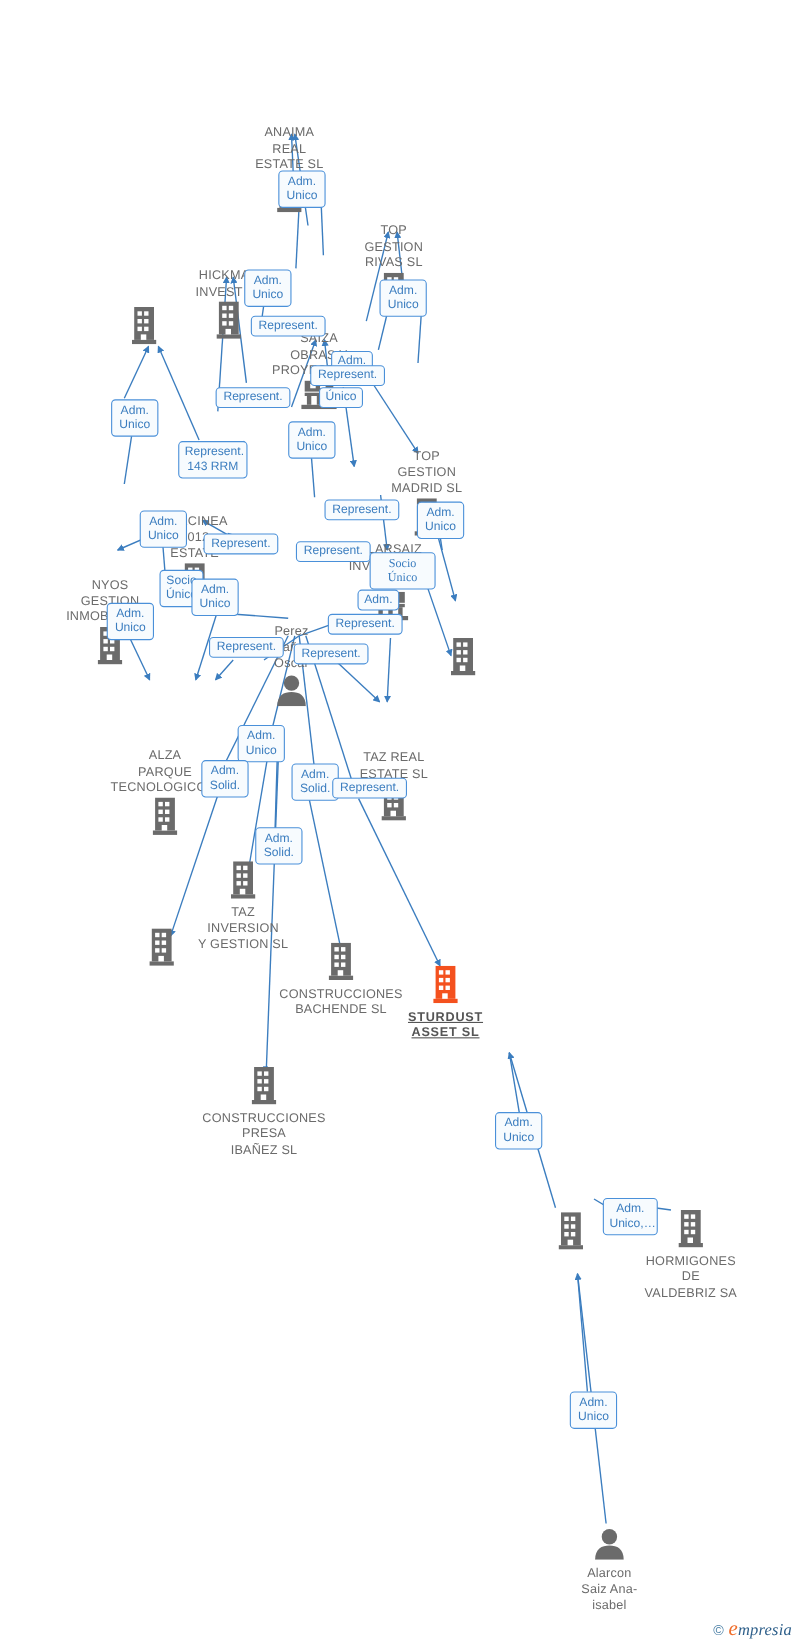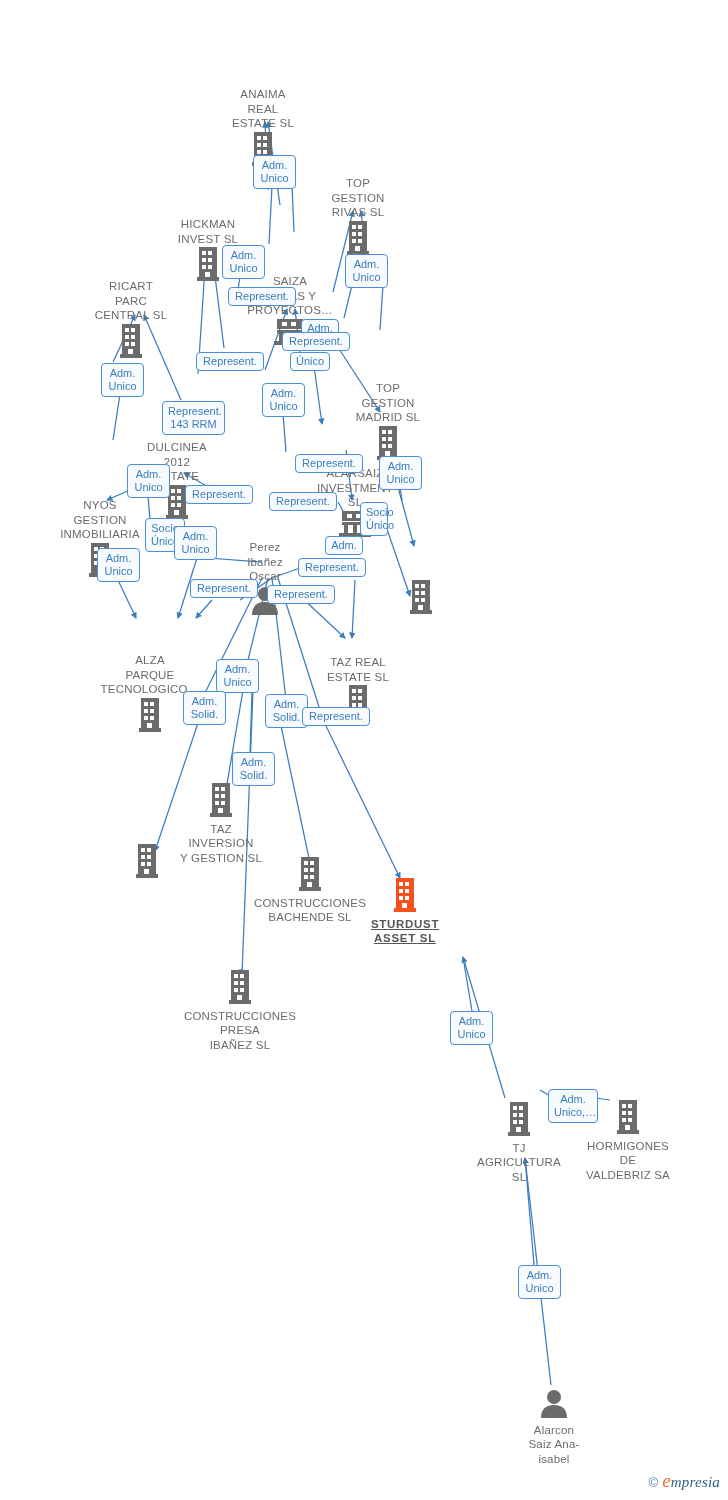--- a/index.html
+++ b/index.html
@@ -33,21 +33,21 @@
   }
   .node .glyph {
     display: block;
     margin: 0 auto;
   }
   .node .label {
     display: block;
     white-space: pre-line;
     letter-spacing: 0.2px;
   }
-  .node.label-above .label { margin-bottom: 1px; }
+  .node.label-above .label { margin-bottom: 1px; margin-top: 27px; }
   .node.label-below .label { margin-top: 1px; }
   .node.highlight .label {
     color: #555555;
     font-weight: bold;
     letter-spacing: 0.7px;
     text-decoration: underline;
   }
   .badge {
     position: absolute;
     box-sizing: border-box;
@@ -233,23 +233,20 @@
             <rect x="9" y="3" width="5" height="4" fill="#ffffff"></rect>
             <rect x="18" y="3" width="5" height="4" fill="#ffffff"></rect>
             <rect x="4" y="11" width="26" height="3" fill="#6b6b6b"></rect>
             <rect x="6" y="14" width="4" height="8" fill="#6b6b6b"></rect>
             <rect x="15" y="14" width="4" height="8" fill="#6b6b6b"></rect>
             <rect x="24" y="14" width="4" height="8" fill="#6b6b6b"></rect>
             <rect x="1" y="22" width="32" height="4" fill="#6b6b6b"></rect>
           </svg></span>
       </div>
       <div class="node label-above" style="width: 118px; left: 72px; top: 279px;">
-        <span class="label">RICART
-PARC
-CENTRAL SL</span>
         <span class="glyph"><svg width="26" height="34" viewBox="0 0 26 34" xmlns="http://www.w3.org/2000/svg">
             <rect x="4" y="0" width="18" height="30" fill="#6b6b6b"></rect>
             <rect x="2" y="30" width="22" height="4" fill="#6b6b6b"></rect>
             <rect x="7" y="4" width="4" height="4" fill="#ffffff"></rect>
             <rect x="13" y="4" width="4" height="4" fill="#ffffff"></rect>
             <rect x="7" y="11" width="4" height="4" fill="#ffffff"></rect>
             <rect x="13" y="11" width="4" height="4" fill="#ffffff"></rect>
             <rect x="7" y="18" width="4" height="4" fill="#ffffff"></rect>
             <rect x="13" y="18" width="4" height="4" fill="#ffffff"></rect>
             <rect x="10" y="25" width="5" height="5" fill="#ffffff"></rect>
@@ -451,23 +448,20 @@
             <rect x="4" y="0" width="18" height="30" fill="#6b6b6b"></rect>
             <rect x="2" y="30" width="22" height="4" fill="#6b6b6b"></rect>
             <rect x="7" y="4" width="4" height="4" fill="#ffffff"></rect>
             <rect x="13" y="4" width="4" height="4" fill="#ffffff"></rect>
             <rect x="7" y="11" width="4" height="4" fill="#ffffff"></rect>
             <rect x="13" y="11" width="4" height="4" fill="#ffffff"></rect>
             <rect x="7" y="18" width="4" height="4" fill="#ffffff"></rect>
             <rect x="13" y="18" width="4" height="4" fill="#ffffff"></rect>
             <rect x="10" y="25" width="5" height="5" fill="#ffffff"></rect>
           </svg></span>
-        <span class="label">TJ
-AGRICULTURA
-SL</span>
       </div>
       <div class="node label-below" style="width: 118px; left: 569px; top: 1100px;">
         <span class="glyph"><svg width="26" height="34" viewBox="0 0 26 34" xmlns="http://www.w3.org/2000/svg">
             <rect x="4" y="0" width="18" height="30" fill="#6b6b6b"></rect>
             <rect x="2" y="30" width="22" height="4" fill="#6b6b6b"></rect>
             <rect x="7" y="4" width="4" height="4" fill="#ffffff"></rect>
             <rect x="13" y="4" width="4" height="4" fill="#ffffff"></rect>
             <rect x="7" y="11" width="4" height="4" fill="#ffffff"></rect>
             <rect x="13" y="11" width="4" height="4" fill="#ffffff"></rect>
             <rect x="7" y="18" width="4" height="4" fill="#ffffff"></rect>
@@ -510,21 +504,21 @@
 Unico</div>
       <div class="badge" style="left: 295px; top: 454px; width: 68px; min-height: 18px;">Represent.</div>
       <div class="badge two-line" style="left: 379px; top: 456px; width: 43px; min-height: 31px;">Adm.
 Unico</div>
       <div class="badge" style="left: 185px; top: 485px; width: 68px; min-height: 18px;">Represent.</div>
       <div class="badge" style="left: 269px; top: 492px; width: 68px; min-height: 18px;">Represent.</div>
       <div class="badge two-line" style="left: 145px; top: 518px; width: 40px; min-height: 31px;">Socio
 Único</div>
       <div class="badge two-line" style="left: 174px; top: 526px; width: 43px; min-height: 31px;">Adm.
 Unico</div>
-      <div class="badge two-line" style="left: 360px; top: 502px; width: 28px; min-height: 31px;">Socio
+      <div class="badge two-line" style="left: 336px; top: 502px; width: 60px; min-height: 31px; font-family: Liberation Serif, serif;">Socio
 Único</div>
       <div class="badge two-line" style="left: 97px; top: 548px; width: 43px; min-height: 31px;">Adm.
 Unico</div>
       <div class="badge" style="left: 325px; top: 536px; width: 38px; min-height: 18px;">Adm.</div>
       <div class="badge" style="left: 298px; top: 558px; width: 68px; min-height: 18px;">Represent.</div>
       <div class="badge" style="left: 190px; top: 579px; width: 68px; min-height: 18px;">Represent.</div>
       <div class="badge" style="left: 267px; top: 585px; width: 68px; min-height: 18px;">Represent.</div>
       <div class="badge two-line" style="left: 216px; top: 659px; width: 43px; min-height: 31px;">Adm.
 Unico</div>
       <div class="badge two-line" style="left: 183px; top: 691px; width: 43px; min-height: 31px;">Adm.

